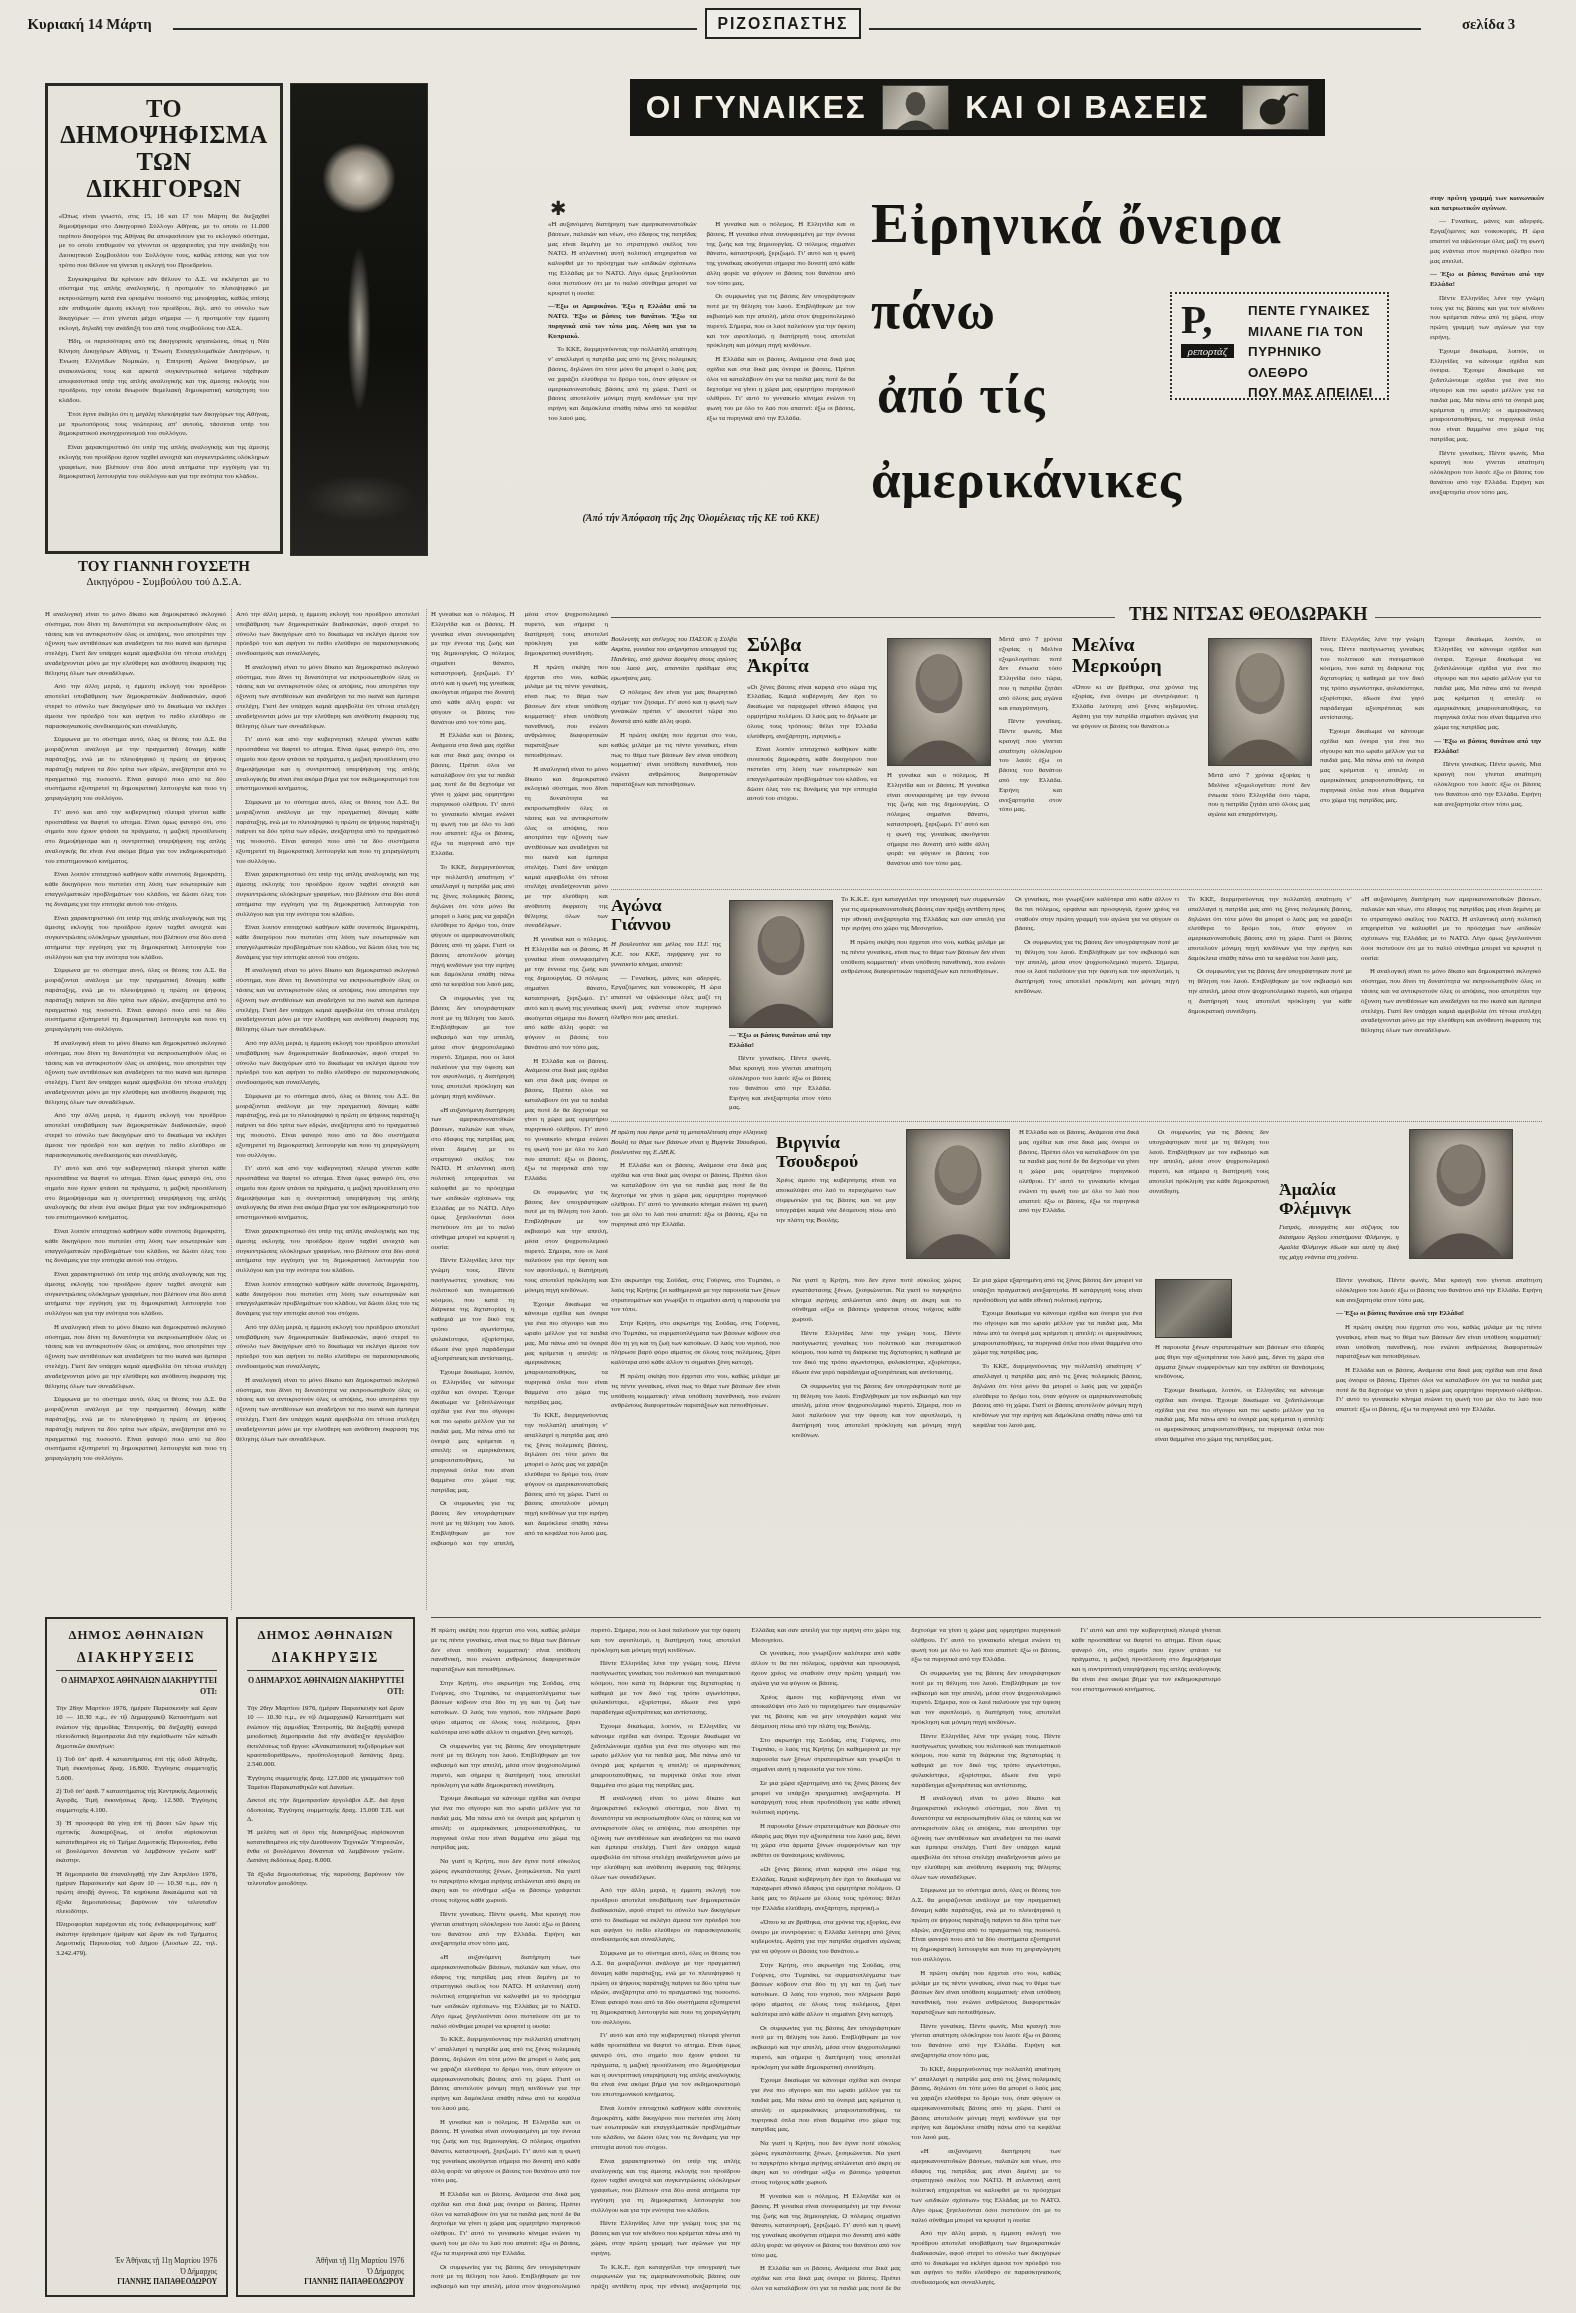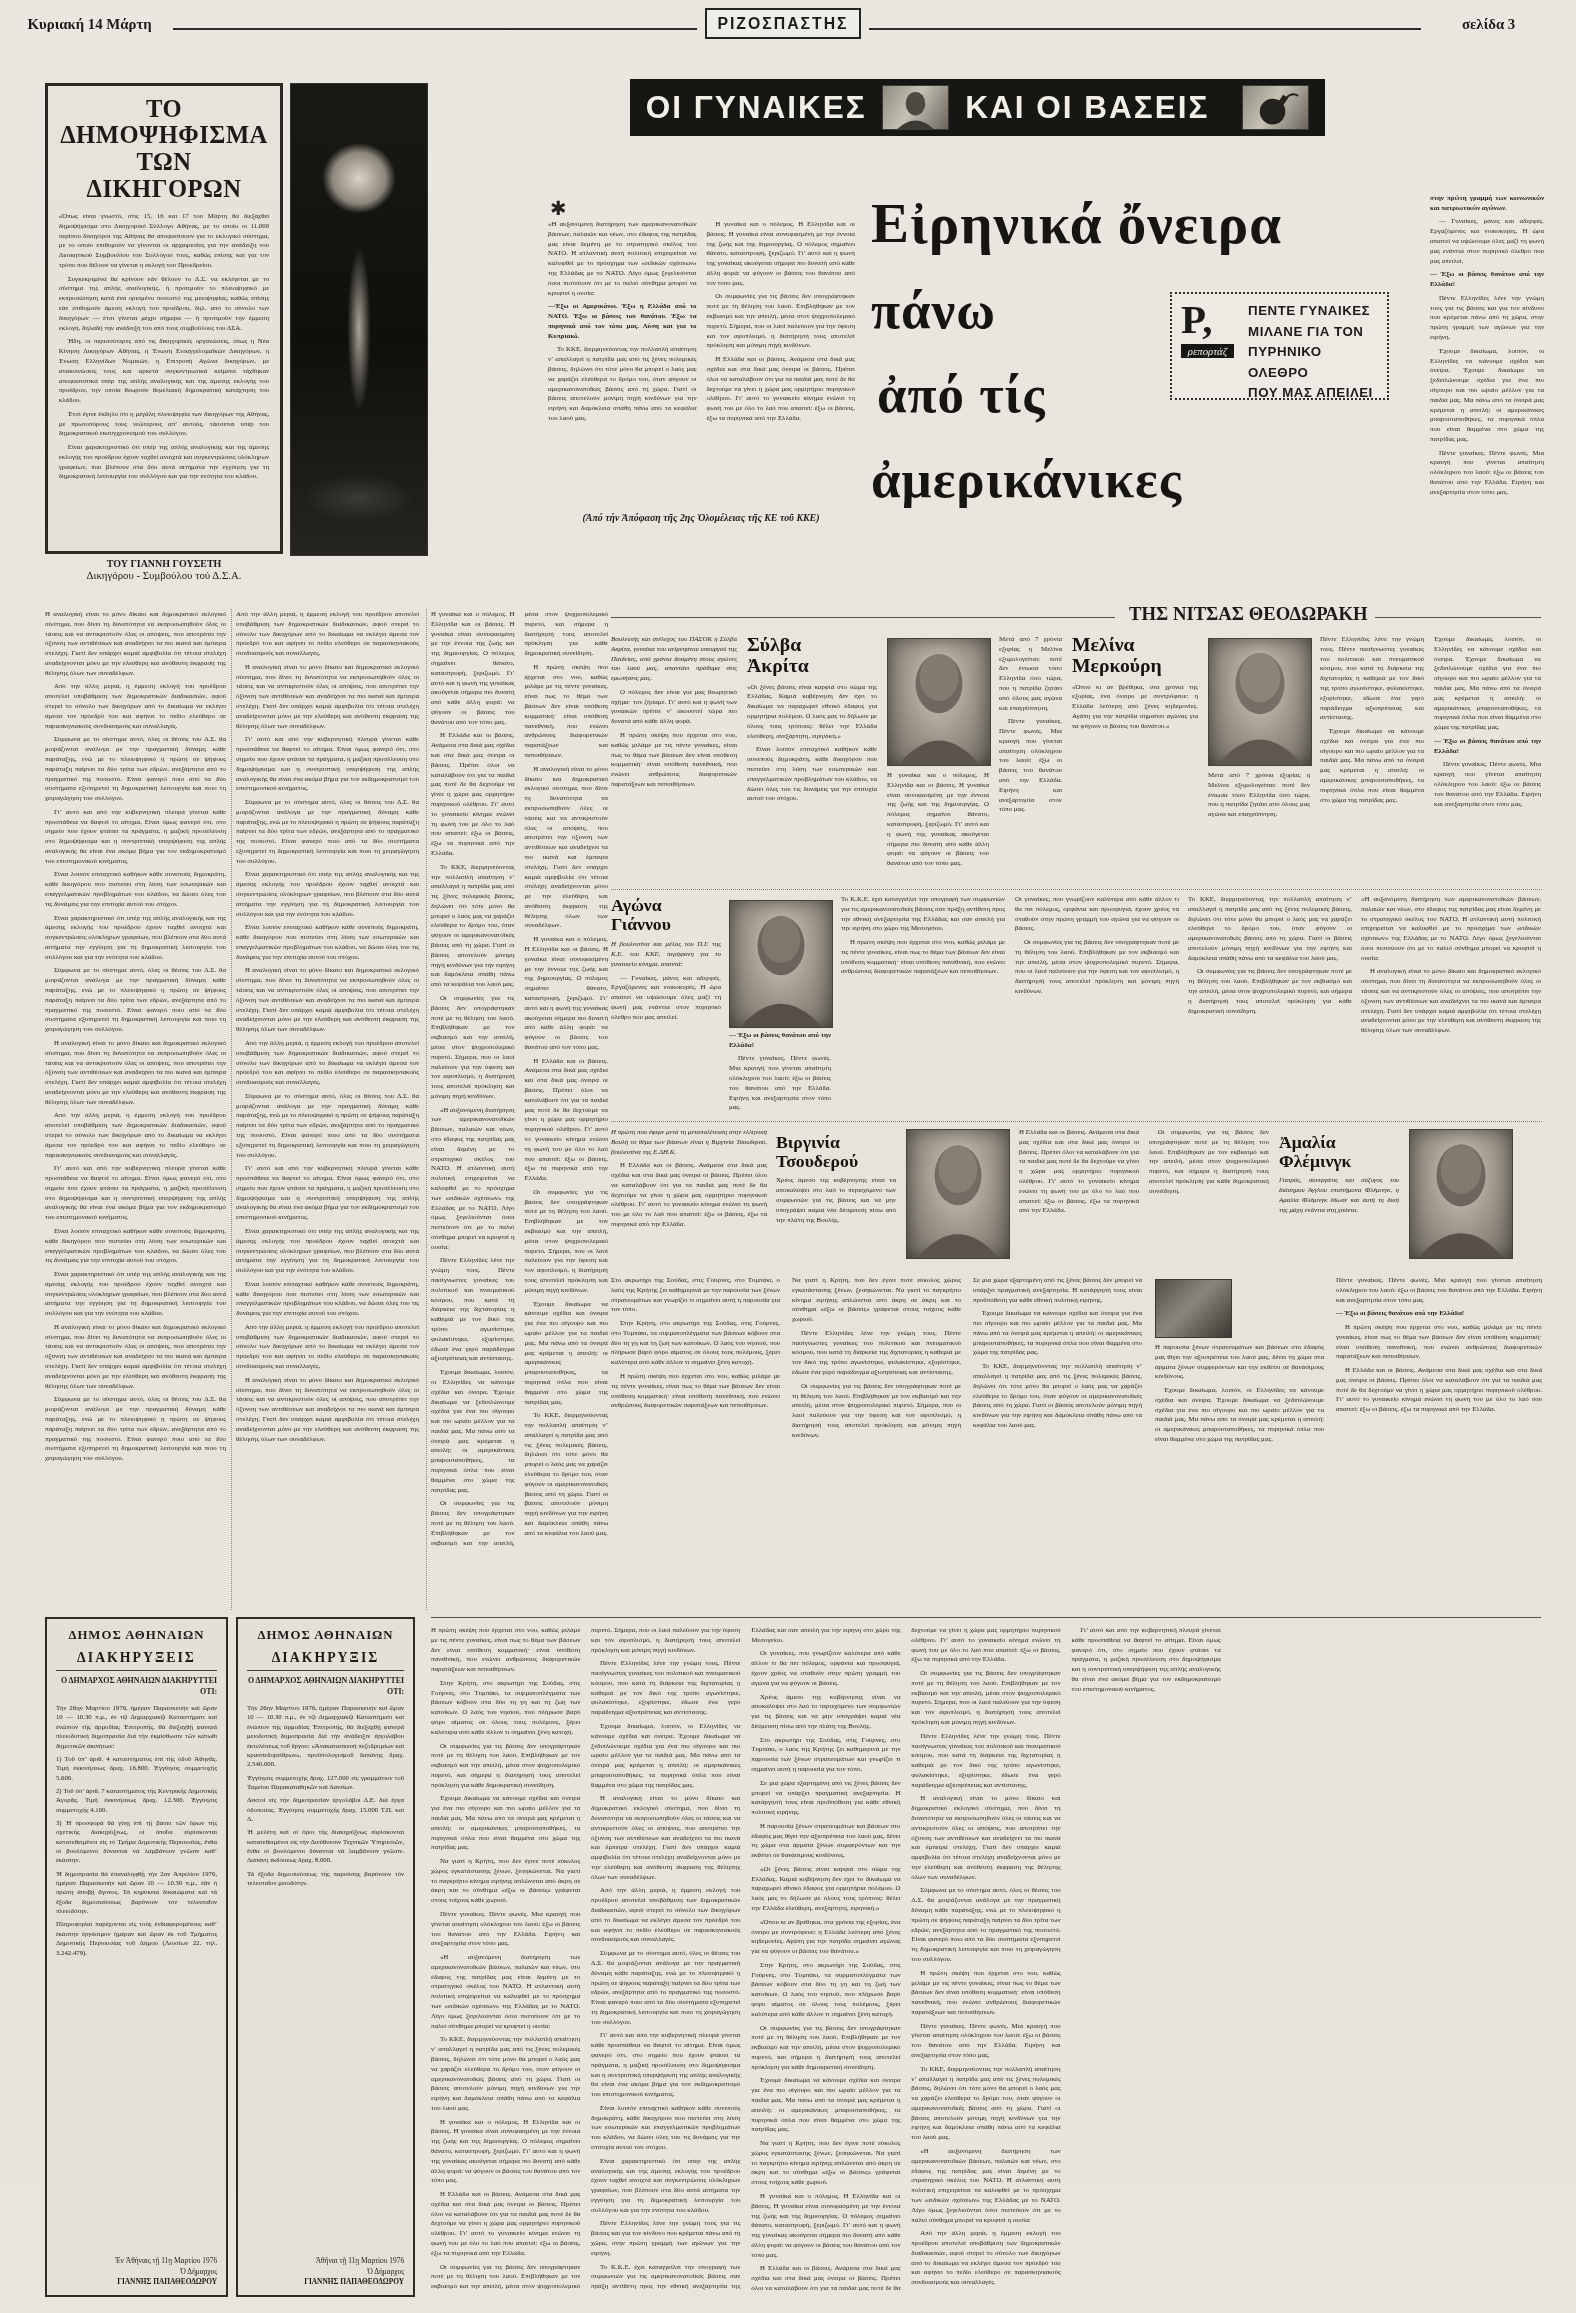--- a/index.html
+++ b/index.html
@@ -72,21 +72,21 @@
     <div class="col" style="margin-top:8.9px">
       <p class="noind">«Όπως είναι γνωστό, στις 15, 16 και 17 του Μάρτη θα διεξαχθεί δημοψήφισμα στο Δικηγορικό Σύλλογο Αθήνας, με το οποίο οι 11.000 περίπου δικηγόροι της Αθήνας θα αποφασίσουν για το εκλογικό σύστημα, με το οποίο επιθυμούν να γίνονται οι αρχαιρεσίες για την ανάδειξη του Διοικητικού Συμβουλίου του Συλλόγου τους, καθώς επίσης και για τον τρόπο που θέλουν να γίνεται η εκλογή του Προεδρείου.</p>
       <p>Συγκεκριμένα θα κρίνουν εάν θέλουν το Δ.Σ. να εκλέγεται με το σύστημα της απλής αναλογικής, ή προτιμούν το πλειοψηφικό με εκπροσώπηση κατά ένα ορισμένο ποσοστό της μειοψηφίας, καθώς επίσης εάν επιθυμούν άμεση εκλογή του προέδρου, δηλ. από το σύνολο των δικηγόρων — έτσι γίνεται μέχρι σήμερα — ή προτιμούν την έμμεση εκλογή, δηλαδή την ανάδειξή του από τους συμβούλους του ΔΣΑ.</p>
       <p>Ήδη, οι περισσότερες από τις δικηγορικές οργανώσεις, όπως η Νέα Κίνηση Δικηγόρων Αθήνας, η Ένωση Εισαγγελομαϊκών Δικηγόρων, η Ένωση Ελληνίδων Νομικών, η Επιτροπή Αγώνα δικηγόρων, με ανακοινώσεις τους και αρκετά συγκεντρωτικά κείμενα τάχθηκαν αποφασιστικά υπέρ της απλής αναλογικής και της άμεσης εκλογής του προέδρου, την οποία θεωρούν θεμελιακή δημοκρατική κατάχτηση του κλάδου.</p>
       <p>Έτσι έγινε έκδηλο ότι η μεγάλη πλειοψηφία των δικηγόρων της Αθήνας, με πρωτοπόρους τους νεώτερους απ’ αυτούς, τάσσεται υπέρ του δημοκρατικού εκσυγχρονισμού του συλλόγου.</p>
       <p>Είναι χαρακτηριστικό ότι υπέρ της απλής αναλογικής και της άμεσης εκλογής του προέδρου έχουν ταχθεί ανοιχτά και συγκεντρώσεις ολόκληρων γραφείων, που βλέπουν στα δύο αυτά αιτήματα την εγγύηση για τη δημοκρατική λειτουργία του συλλόγου και για την ενότητα του κλάδου.</p>
     </div>
   </div>
 
   <div class="abs ctr" style="left:45px;top:558px;width:238px">
-    <div class="bd" style="font-size:10px">ΤΟΥ ΓΙΑΝΝΗ ΓΟΥΣΕΤΗ</div>
+    <div class="bd" style="font-size:15px">ΤΟΥ ΓΙΑΝΝΗ ΓΟΥΣΕΤΗ</div>
     <div style="font-size:10.8px">Δικηγόρου - Συμβούλου τού Δ.Σ.Α.</div>
   </div>
 
   <div class="abs col" style="left:45px;top:609px;width:181px;height:1001px">
     <p class="noind">Η αναλογική είναι το μόνο δίκαιο και δημοκρατικό εκλογικό σύστημα, που δίνει τη δυνατότητα να εκπροσωπηθούν όλες οι τάσεις και να αντικριστούν όλες οι απόψεις, που αποτρέπει την όξυνση των αντιθέσεων και αναδείχνει τα πιο ικανά και έμπειρα στελέχη. Γιατί δεν υπάρχει καμιά αμφιβολία ότι τέτοια στελέχη αναδείχνονται μόνο με την ελεύθερη και ανόθευτη έκφραση της θέλησης όλων των συναδέλφων.</p>
     <p>Από την άλλη μεριά, η έμμεση εκλογή του προέδρου αποτελεί υποβάθμιση των δημοκρατικών διαδικασιών, αφού στερεί το σύνολο των δικηγόρων από το δικαίωμα να εκλέγει άμεσα τον πρόεδρό του και αφήνει το πεδίο ελεύθερο σε παρασκηνιακούς συνδυασμούς και συναλλαγές.</p>
     <p>Σύμφωνα με το σύστημα αυτό, όλες οι θέσεις του Δ.Σ. θα μοιράζονται ανάλογα με την πραγματική δύναμη κάθε παράταξης, ενώ με το πλειοψηφικό η πρώτη σε ψήφους παράταξη παίρνει τα δύο τρίτα των εδρών, ανεξάρτητα από το πραγματικό της ποσοστό. Είναι φανερό ποιο από τα δύο συστήματα εξυπηρετεί τη δημοκρατική λειτουργία και ποιο τη χειραγώγηση του συλλόγου.</p>
     <p>Γι’ αυτό και από την κυβερνητική πλευρά γίνεται κάθε προσπάθεια να θαφτεί το αίτημα. Είναι όμως φανερό ότι, στο σημείο που έχουν φτάσει τα πράγματα, η μαζική προσέλευση στο δημοψήφισμα και η συντριπτική υπερψήφιση της απλής αναλογικής θα είναι ένα ακόμα βήμα για τον εκδημοκρατισμό του επιστημονικού κινήματος.</p>
     <p>Είναι λοιπόν επιταχτικό καθήκον κάθε συνεπούς δημοκράτη, κάθε δικηγόρου που πιστεύει στη λύση των εσωτερικών και επαγγελματικών προβλημάτων του κλάδου, να δώσει όλες του τις δυνάμεις για την επιτυχία αυτού του στόχου.</p>
     <p>Είναι χαρακτηριστικό ότι υπέρ της απλής αναλογικής και της άμεσης εκλογής του προέδρου έχουν ταχθεί ανοιχτά και συγκεντρώσεις ολόκληρων γραφείων, που βλέπουν στα δύο αυτά αιτήματα την εγγύηση για τη δημοκρατική λειτουργία του συλλόγου και για την ενότητα του κλάδου.</p>
@@ -347,21 +347,21 @@
     <svg viewBox="0 0 100 124" preserveAspectRatio="none" aria-hidden="true">
         <ellipse cx="50" cy="44" rx="23" ry="29" fill="#736c63"></ellipse>
         <ellipse cx="50" cy="38" rx="19" ry="23" fill="#878072"></ellipse>
         <path d="M10 124 Q50 78 90 124 Z" fill="#5a544c"></path>
       </svg>
   </div>
   <div class="abs col" style="left:1019px;top:1127px;width:250px;height:140px;column-count:2;column-gap:9.9px">
     <p class="noind">Η Ελλάδα και οι βάσεις. Ανάμεσα στα δικά μας σχέδια και στα δικά μας όνειρα οι βάσεις. Πρέπει όλοι να καταλάβουν ότι για τα παιδιά μας ποτέ δε θα δεχτούμε να γίνει η χώρα μας ορμητήριο πυρηνικού ολέθρου. Γι’ αυτό το γυναικείο κίνημα ενώνει τη φωνή του με όλο το λαό που απαιτεί: έξω οι βάσεις, έξω τα πυρηνικά από την Ελλάδα.</p>
     <p>Οι συμφωνίες για τις βάσεις δεν υπογράφτηκαν ποτέ με τη θέληση του λαού. Επιβλήθηκαν με τον εκβιασμό και την απειλή, μέσα στον ψυχροπολεμικό πυρετό, και σήμερα η διατήρησή τους αποτελεί πρόκληση για κάθε δημοκρατική συνείδηση.</p>
   </div>
-  <div class="abs" style="left:1279px;top:1133px;width:120px;height:134px;overflow:hidden">
+  <div class="abs" style="left:1279px;top:1180px;width:120px;height:134px;overflow:hidden">
     <div class="name sm">
       <div>Ἀμαλία</div>
       <div>Φλέμινγκ</div>
     </div>
     <div class="col" style="margin-top:4.9px">
       <p class="noind it">Γιατρός, συνεργάτις και σύζυγος του διάσημου Άγγλου επιστήμονα Φλέμινγκ, η Αμαλία Φλέμινγκ έδωσε και αυτή τη δική της μάχη ενάντια στη χούντα.</p>
     </div>
   </div>
   <div class="abs portrait" style="left:1409px;top:1129px;width:102px;height:128px">
     <svg viewBox="0 0 100 124" preserveAspectRatio="none" aria-hidden="true">

